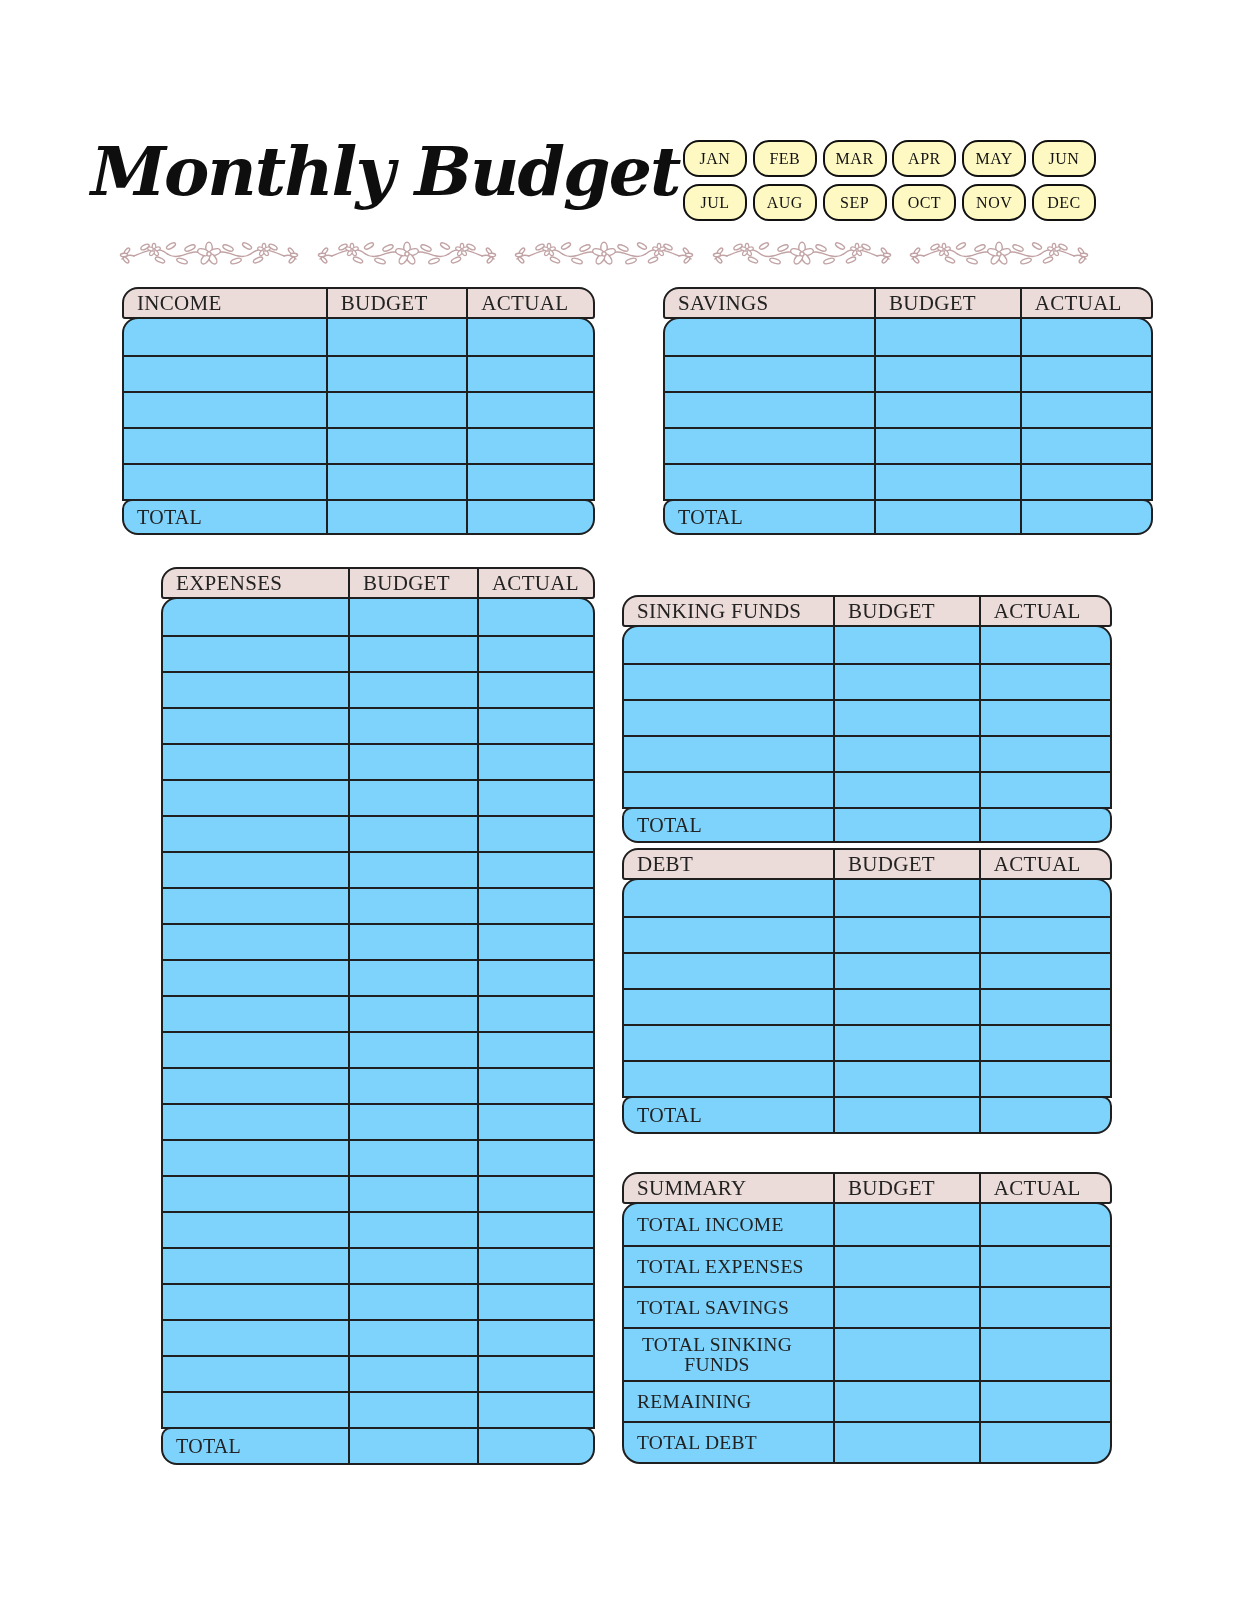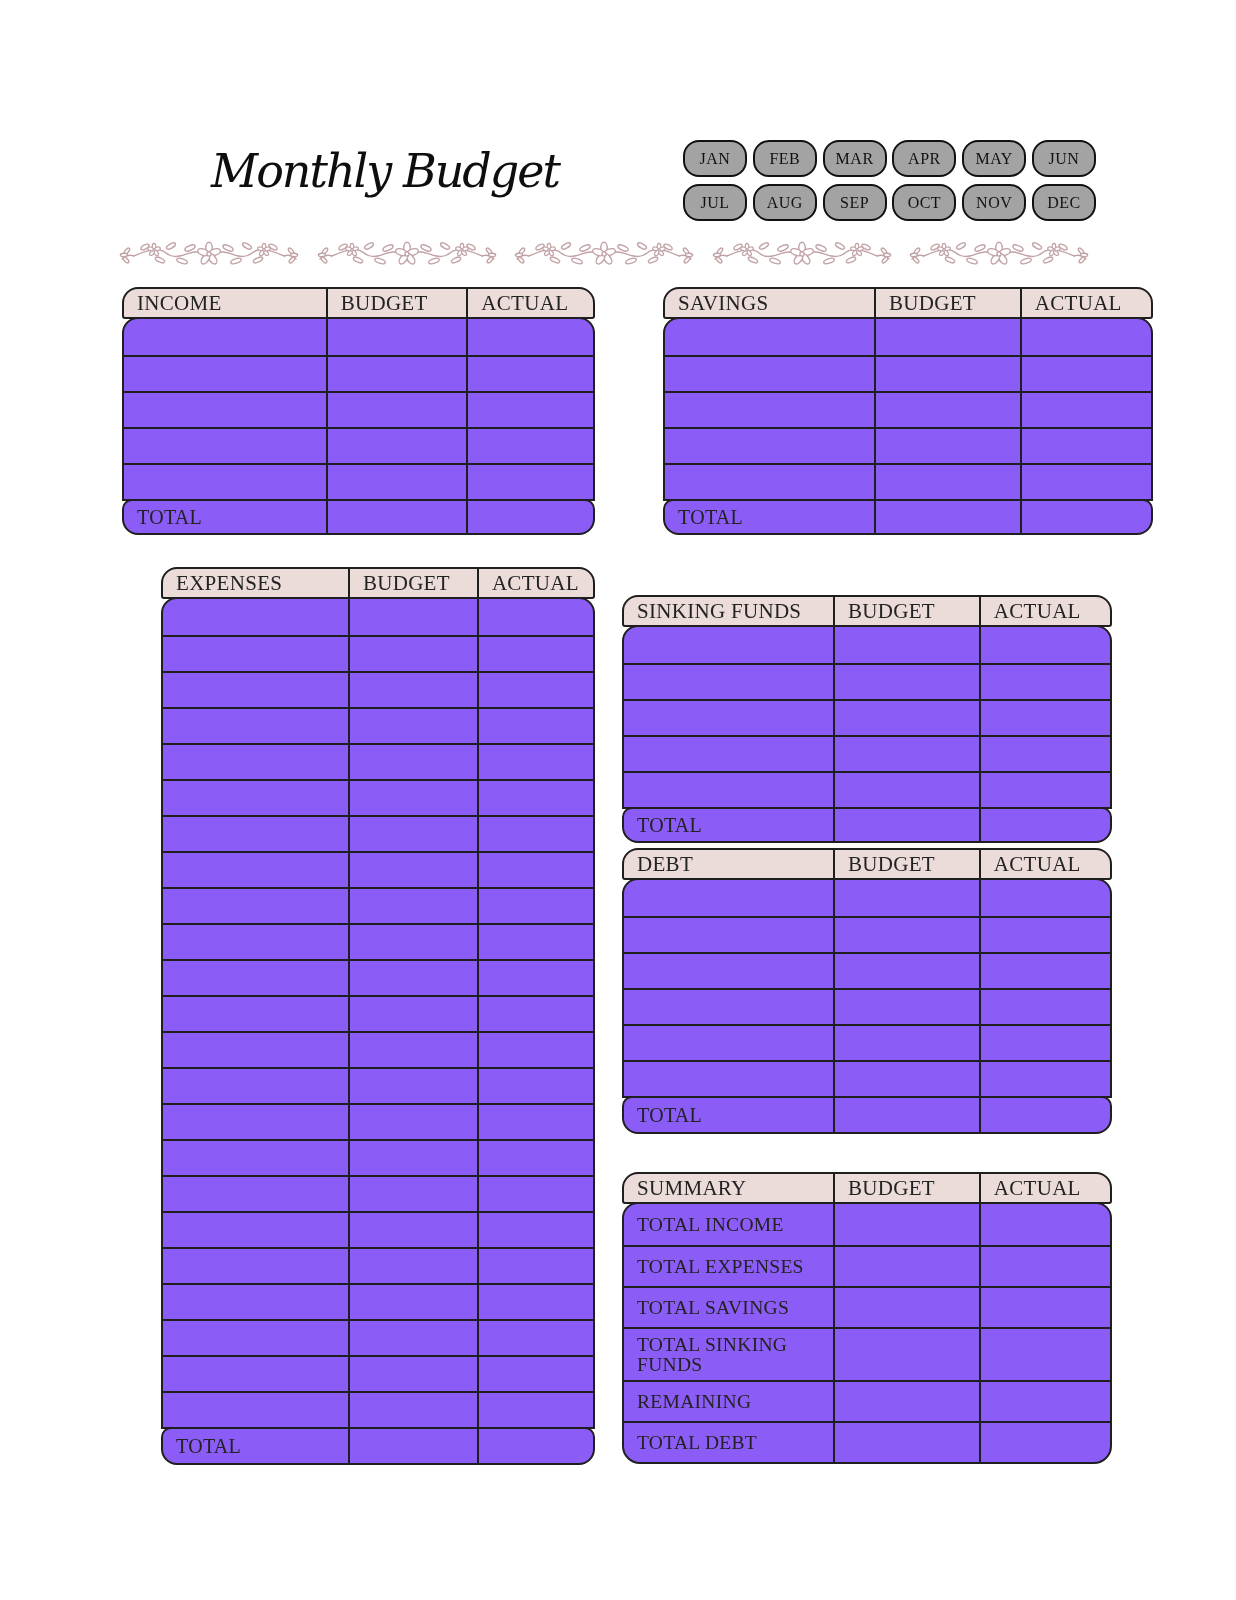--- a/index.html
+++ b/index.html
@@ -2,49 +2,49 @@
 <html><head>
 <meta charset="utf-8">
 <style>
   * { box-sizing: border-box; margin: 0; padding: 0; }
   html,body { width: 1236px; height: 1600px; background: #ffffff; position: relative;
               font-family: "Liberation Serif", "DejaVu Serif", serif; color: #1d1d1d; }
 
   
   .page-title {
     position: absolute; left: 110px; top: 112px; width: 550px; height: 118px;
-    font-family: "DejaVu Serif", serif; font-style: italic; font-weight: 400;
-    font-size: 46px; letter-spacing: -2px; color: #0e0e0e;
+    font-family: "DejaVu Serif", serif; font-style: italic; font-weight: 700;
+    font-size: 68px; letter-spacing: -2px; color: #0e0e0e;
     display: flex; align-items: center; justify-content: center; white-space: nowrap;
   }
   .months { position: absolute; left: 683px; top: 140px; width: 413px; }
   .month-row { display: flex; justify-content: space-between; margin-bottom: 7px; }
   .pill {
     width: 64px; height: 37px; border: 2.5px solid #111; border-radius: 16px;
     display: flex; align-items: center; justify-content: center;
-    font-size: 16px; letter-spacing: 0.5px; color: #111; background: #a3a3a3;
+    font-size: 16px; letter-spacing: 0.5px; color: #111; background: #fef9c3;
   }
 
   
   .divider { position: absolute; left: 118px; top: 236px; width: 972px; height: 36px;
              display: flex; justify-content: space-between; align-items: center; }
   .motif { width: 182px; height: 34px; }
 
   
   .table { position: absolute; }
-  .cap { border: 2px solid #1f1f1f; background: #8b5cf6; position: relative;
+  .cap { border: 2px solid #1f1f1f; background: #7dd3fc; position: relative;
          display: grid; grid-template-columns: 43% 30% 27%; }
   .cap + .cap { margin-top: -2px; }
   .thead { height: 32px; background: #ecdcd9; border-radius: 16px 16px 3px 3px; }
   .tbody { border-radius: 16px 16px 0 0; display: block; }
   .tbody.rounded-bottom { border-radius: 16px 16px 18px 18px; }
   .tfoot { height: 36px; border-radius: 10px 10px 16px 16px; }
   .tfoot.tall { height: 38px; }
   .trow { display: grid; grid-template-columns: 43% 30% 27%; height: 36px; }
-  .trow + .trow { border-top: 2px solid #1f1f1f; }
+  .trow + .trow { border-top: 2px solid #1f1f1f; text-align: center; }
   .cell { height: 100%; }
   .cell + .cell { border-left: 2px solid #1f1f1f; }
   .cell.text { display: flex; align-items: center; padding-left: 13px;
                font-size: 21px; letter-spacing: 0.3px; color: #222; }
   .cell.total-text { font-size: 20px; }
   .srow { height: 41px; }
   .srow.big { height: 53px; }
   .srow .cell.text { font-size: 19.5px; }
   .wrap2 { max-width: 160px; line-height: 1.03; padding-top: 1px; }
 

